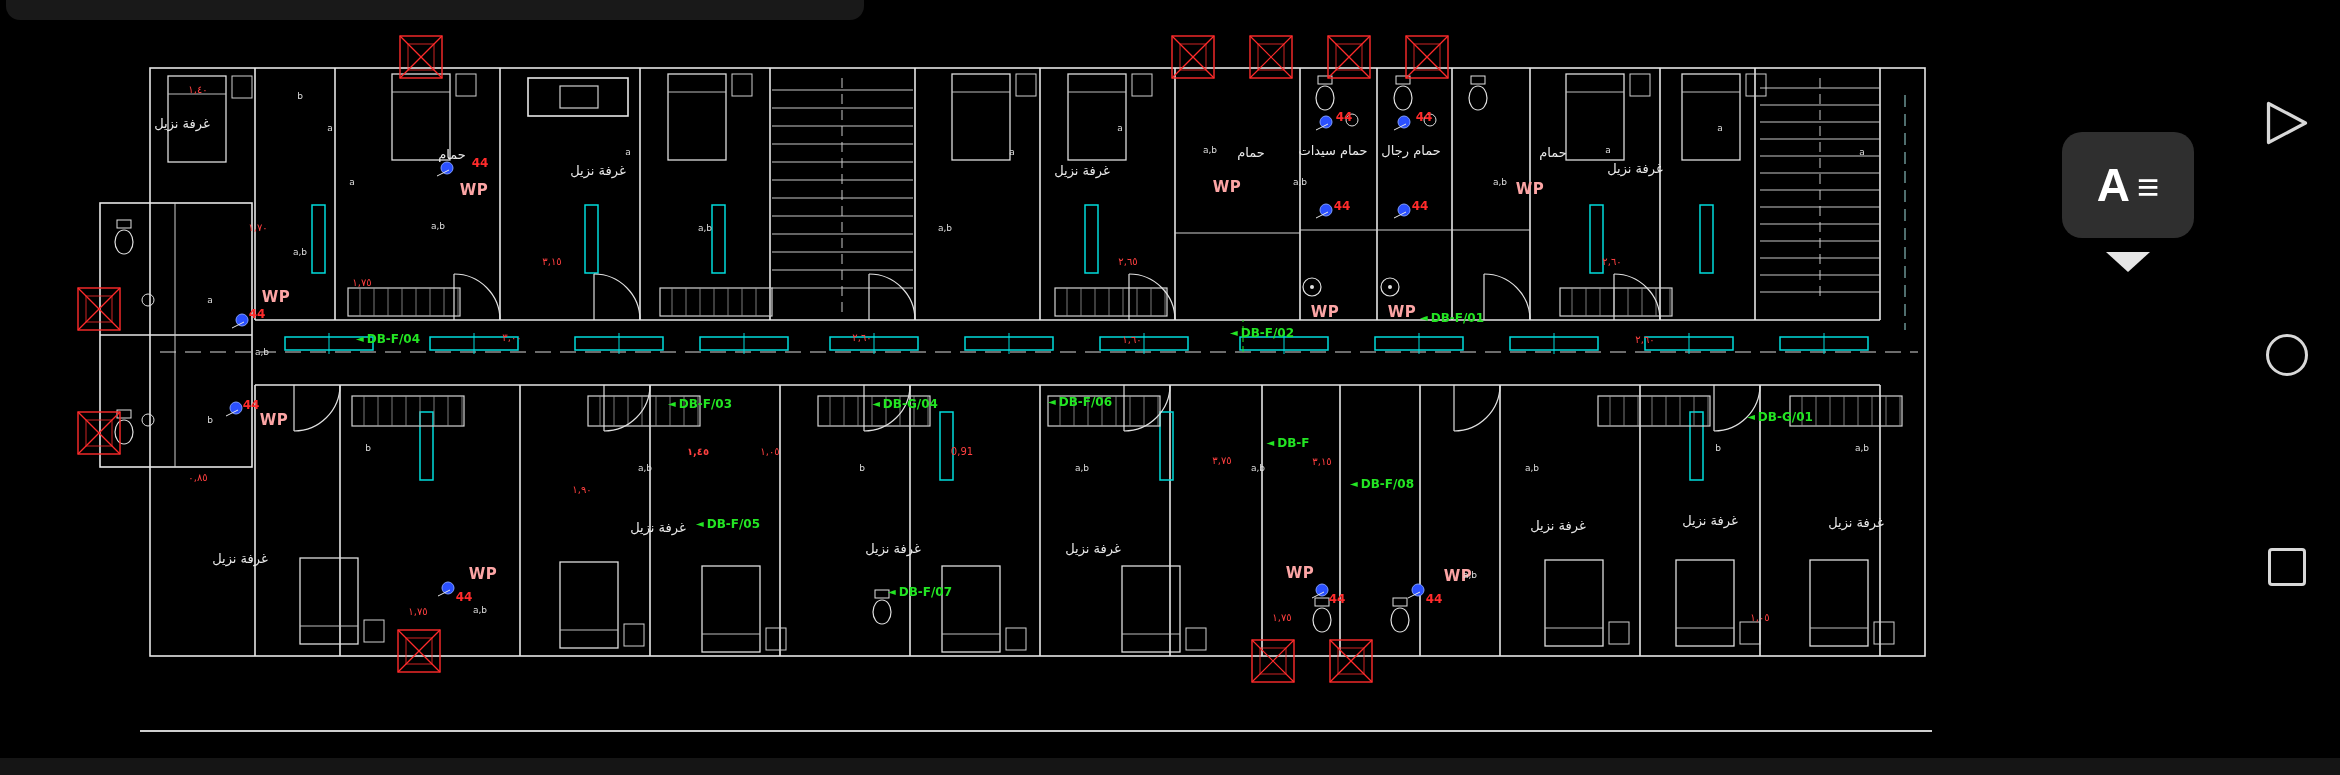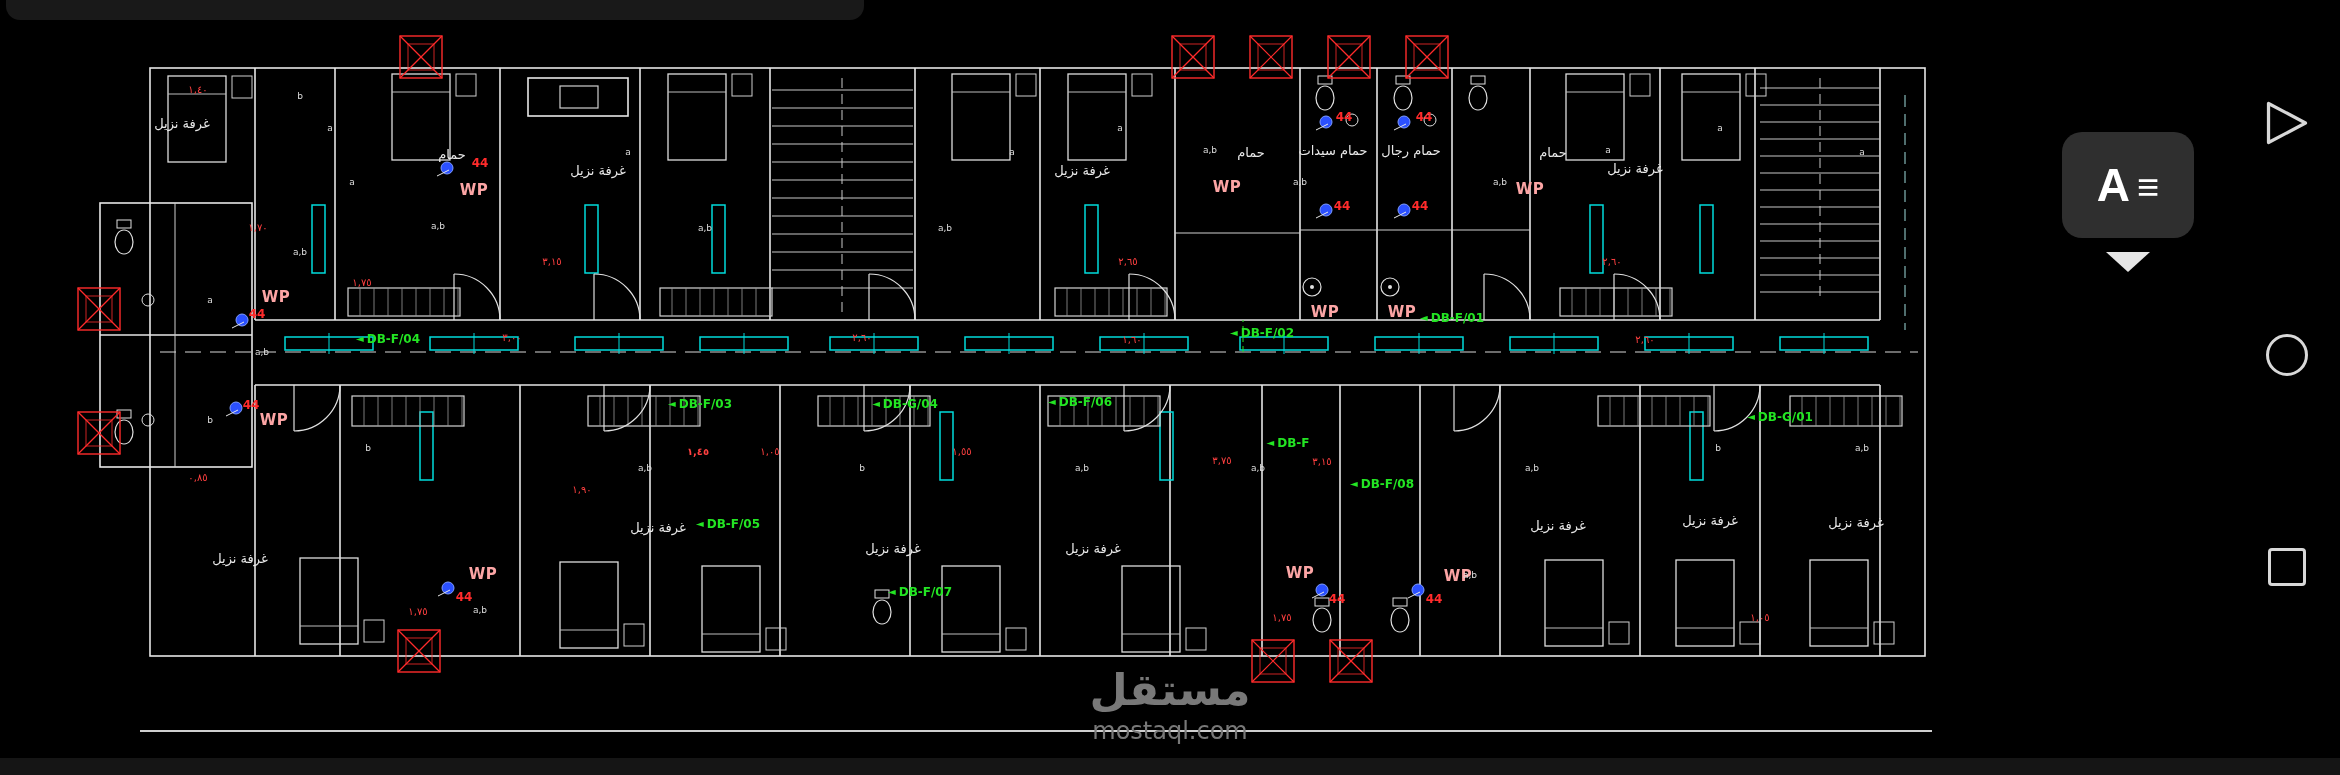--- a/index.html
+++ b/index.html
@@ -471,21 +471,21 @@
       <span class="lbl room" style="left: 1553px; top: 152px;">حمام</span>
       <span class="lbl dim" style="left: 362px; top: 283px;">١,٧٥</span>
       <span class="lbl dim" style="left: 552px; top: 262px;">٣,١٥</span>
       <span class="lbl dim" style="left: 512px; top: 338px;">٣,٠٠</span>
       <span class="lbl dim" style="left: 1128px; top: 262px;">٢,٦٥</span>
       <span class="lbl dim" style="left: 1612px; top: 262px;">٢,٦٠</span>
       <span class="lbl dim" style="left: 1645px; top: 340px;">٢,٦٠</span>
       <span class="lbl dim" style="left: 1132px; top: 340px;">١,٦٠</span>
       <span class="lbl dim" style="left: 698px; top: 452px; font-weight: bold;">١,٤٥</span>
       <span class="lbl dim" style="left: 770px; top: 452px;">١,٠٥</span>
-      <span class="lbl dim" style="left: 962px; top: 452px;">١,٥٥</span>
+      <span class="lbl dim" style="left: 962px; top: 452px;">0,91</span>
       <span class="lbl dim" style="left: 1222px; top: 461px;">٣,٧٥</span>
       <span class="lbl dim" style="left: 1322px; top: 462px;">٣,١٥</span>
       <span class="lbl dim" style="left: 582px; top: 490px;">١,٩٠</span>
       <span class="lbl dim" style="left: 258px; top: 228px;">١,٧٠</span>
       <span class="lbl dim" style="left: 198px; top: 90px;">١,٤٠</span>
       <span class="lbl dim" style="left: 198px; top: 478px;">٠,٨٥</span>
       <span class="lbl dim" style="left: 418px; top: 612px;">١,٧٥</span>
       <span class="lbl dim" style="left: 1282px; top: 618px;">١,٧٥</span>
       <span class="lbl dim" style="left: 1760px; top: 618px;">١,٠٥</span>
       <span class="lbl dim" style="left: 862px; top: 338px;">٢,٦٠</span>
@@ -516,24 +516,20 @@
       <span class="lbl sw" style="left: 1532px; top: 468px;">a,b</span>
       <span class="lbl sw" style="left: 1718px; top: 448px;">b</span>
       <span class="lbl sw" style="left: 1862px; top: 448px;">a,b</span>
       <span class="lbl sw" style="left: 480px; top: 610px;">a,b</span>
       <span class="lbl sw" style="left: 1470px; top: 575px;">a,b</span>
     </div>
 
   <div class="statusbar"></div>
   <div class="bottombar"></div>
 
-  <div class="watermark">
-    <div class="wm-ar">مستقل</div>
-    <div class="wm-en">mostaql.com</div>
-  </div>
 
   <button class="fab">
     <span class="fab-a">A</span>
     <span class="fab-lines">≡</span>
   </button>
   <div class="fab-caret"></div>
 
   <div class="nav-back">
     <svg viewBox="0 0 46 46">
         <polygon points="6,5 6,41 40,23"></polygon>

